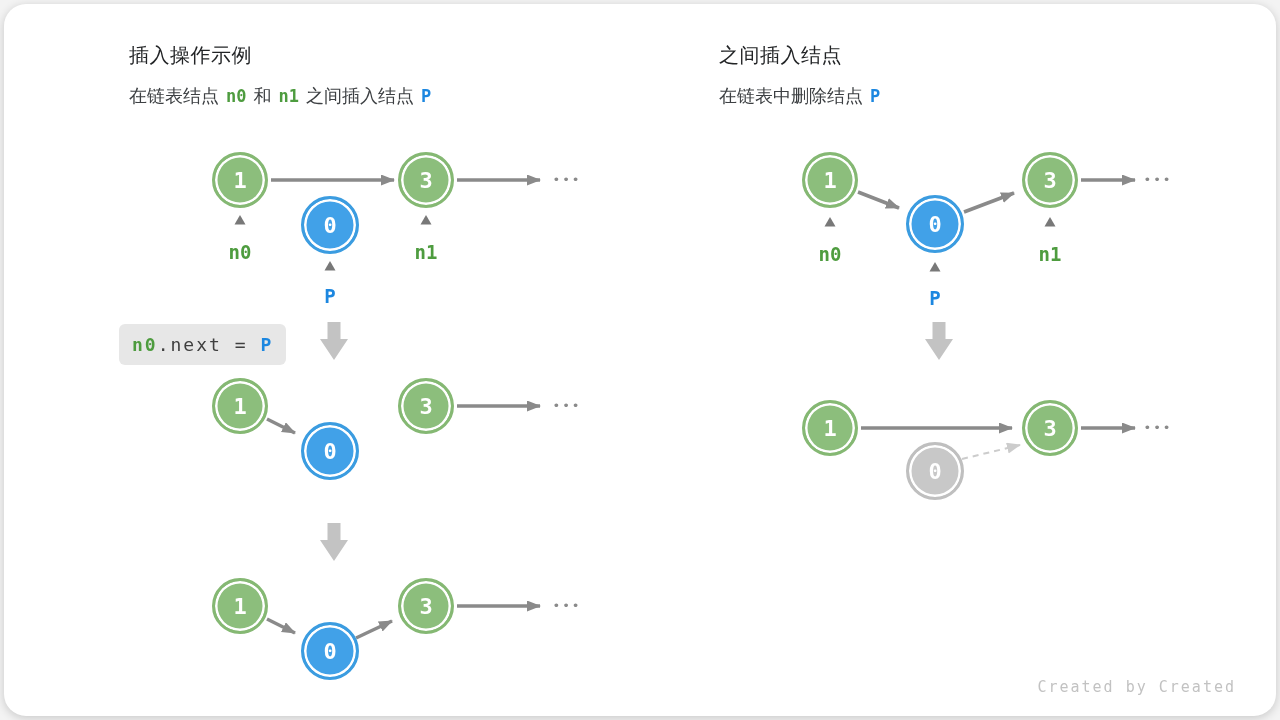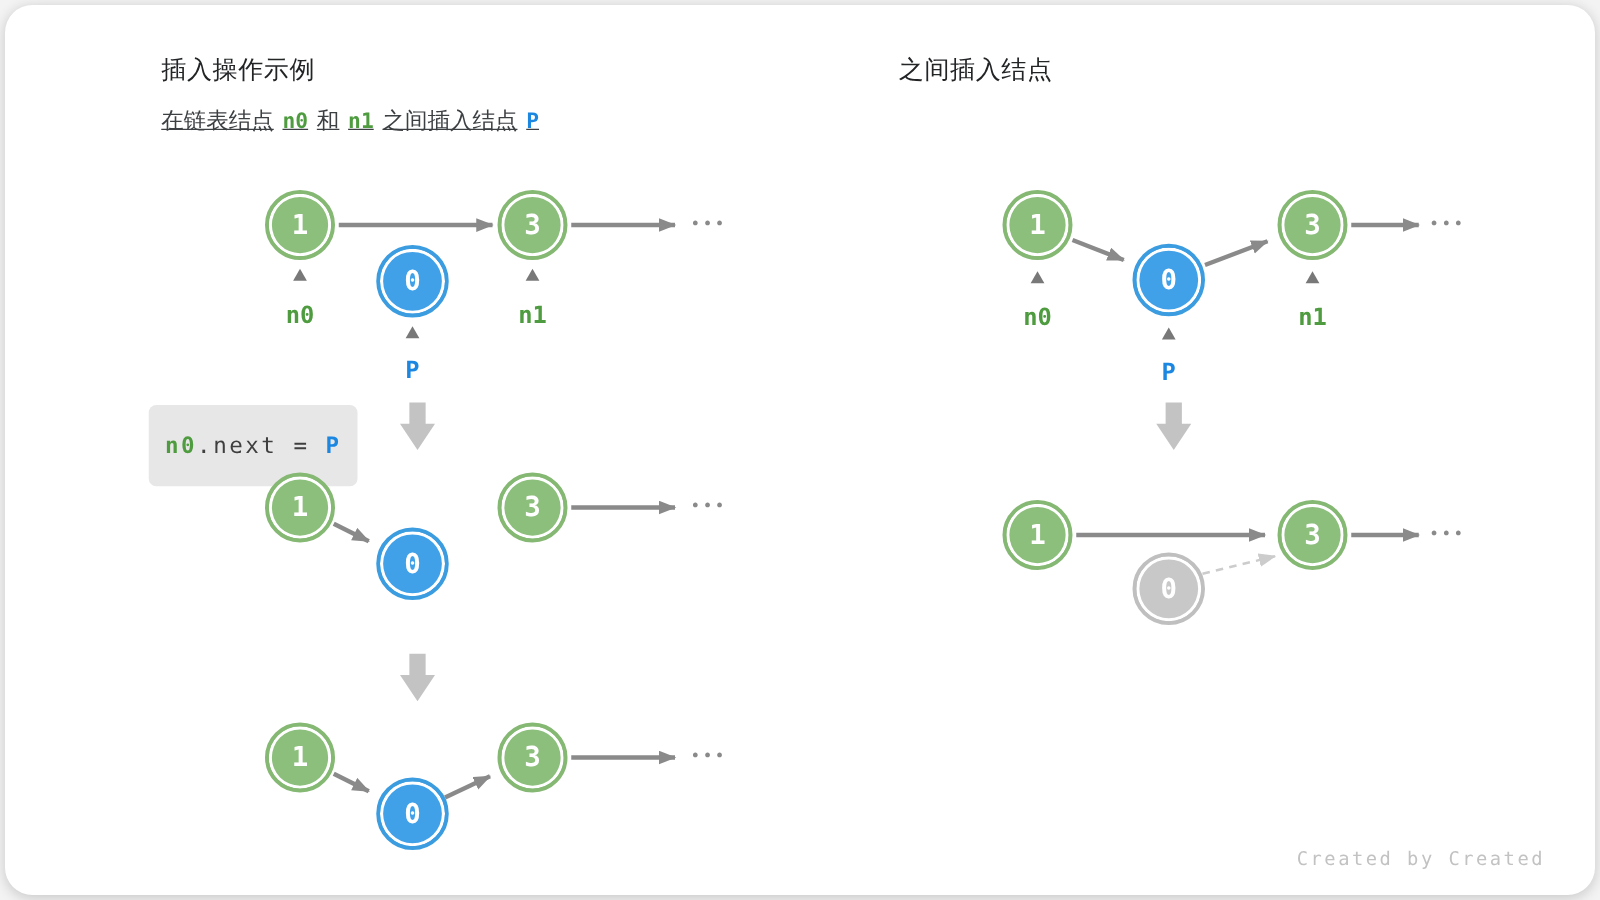--- a/index.html
+++ b/index.html
@@ -1,39 +1,39 @@
 <!DOCTYPE html>
 <html><head>
 <meta charset="utf-8">
 <style>
   html,body{margin:0;padding:0;width:1280px;height:720px;background:#f3f3f3;overflow:hidden;
     font-family:"DejaVu Sans",sans-serif;}
   .card{position:absolute;inset:4px;background:#ffffff;border-radius:22px;
     box-shadow:0 2px 10px rgba(0,0,0,0.18);}
   .abs{position:absolute;}
   .panel-title{font-size:20px;font-weight:normal;color:#222426;letter-spacing:.5px;}
-  .panel-sub{font-size:18px;color:#3d4043;white-space:nowrap;text-decoration:underline;}
+  .panel-sub{font-size:18px;color:#3d4043;white-space:nowrap;}
   .tok{font-family:"DejaVu Sans Mono",monospace;font-weight:bold;font-size:17px;margin:0 7px;}
   .tok-green{color:#4e9c3f;}
   .tok-blue{color:#1c87e0;}
   .node{position:absolute;border-radius:50%;display:flex;align-items:center;justify-content:center;
     box-sizing:border-box;font-family:"DejaVu Sans Mono",monospace;font-weight:bold;color:#ffffff;
     font-size:22px;}
   .node-green{width:56px;height:56px;background:#8cbe7c;border:3px solid #85b873;
     box-shadow:inset 0 0 0 2.5px #ffffff;}
   .node-blue{width:58px;height:58px;background:#41a1e8;border:3px solid #3b9ce0;
     box-shadow:inset 0 0 0 2.5px #ffffff;}
   .node-gray{width:58px;height:58px;background:#c8c8c8;border:3px solid #bfbfbf;
     box-shadow:inset 0 0 0 2.5px #ffffff;}
   .node-label{position:absolute;width:60px;text-align:center;font-family:"DejaVu Sans Mono",monospace;
     font-weight:bold;font-size:19px;line-height:20px;}
   .dots{position:absolute;width:44px;text-align:center;color:#8a8a8a;font-size:13px;
     line-height:20px;letter-spacing:2px;font-family:"DejaVu Sans",sans-serif;}
   .code-box{position:absolute;height:33px;line-height:33px;background:#e7e7e7;border-radius:6px;
-    padding:16px 13px;font-family:"DejaVu Sans Mono",monospace;font-size:18px;letter-spacing:2px;
+    padding:4px 13px;font-family:"DejaVu Sans Mono",monospace;font-size:18px;letter-spacing:2px;
     color:#3f3f3f;white-space:nowrap;text-align:center;}
   .code-box b{font-weight:bold;}
   .svg-layer{position:absolute;left:0;top:0;pointer-events:none;}
   .footer{position:absolute;right:40px;top:674px;font-family:"DejaVu Sans Mono",monospace;
     font-size:15px;letter-spacing:2px;color:#c2c2c2;}
 </style>
 </head>
 <body>
 
 <div class="card">
@@ -119,20 +119,23 @@
     </div>
   <div class="node node-blue" style="left:297px;top:618px">
       <span>0</span>
     </div>
   <div class="node node-green" style="left:394px;top:574px">
       <span>3</span>
     </div>
   <div class="dots" style="left:541px;top:592px">•••</div>
 
   <div class="abs panel-title" style="left:715px;top:38px">之间插入结点</div>
+  <div class="abs panel-sub" style="left:715px;top:80px">
+    <span>在链表中删除结点</span><span class="tok tok-blue">P</span>
+  </div>
 
   <div class="node node-green" style="left:798px;top:148px">
       <span>1</span>
     </div>
   <div class="node node-blue" style="left:902px;top:191px">
       <span>0</span>
     </div>
   <div class="node node-green" style="left:1018px;top:148px">
       <span>3</span>
     </div>

